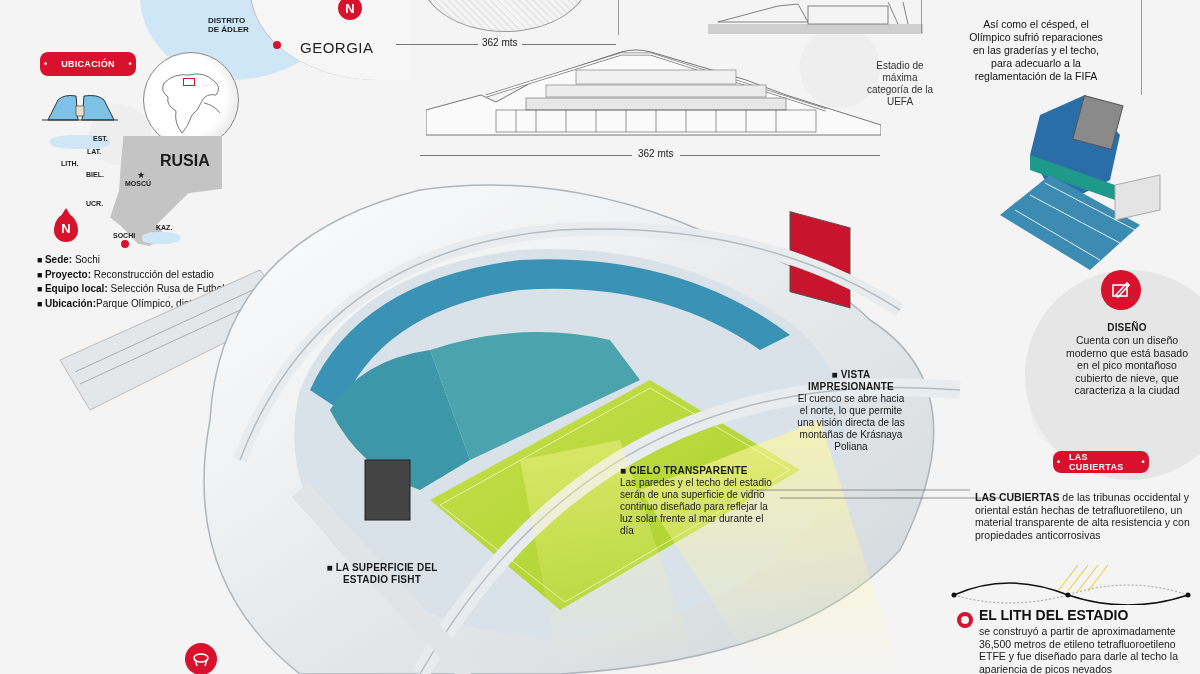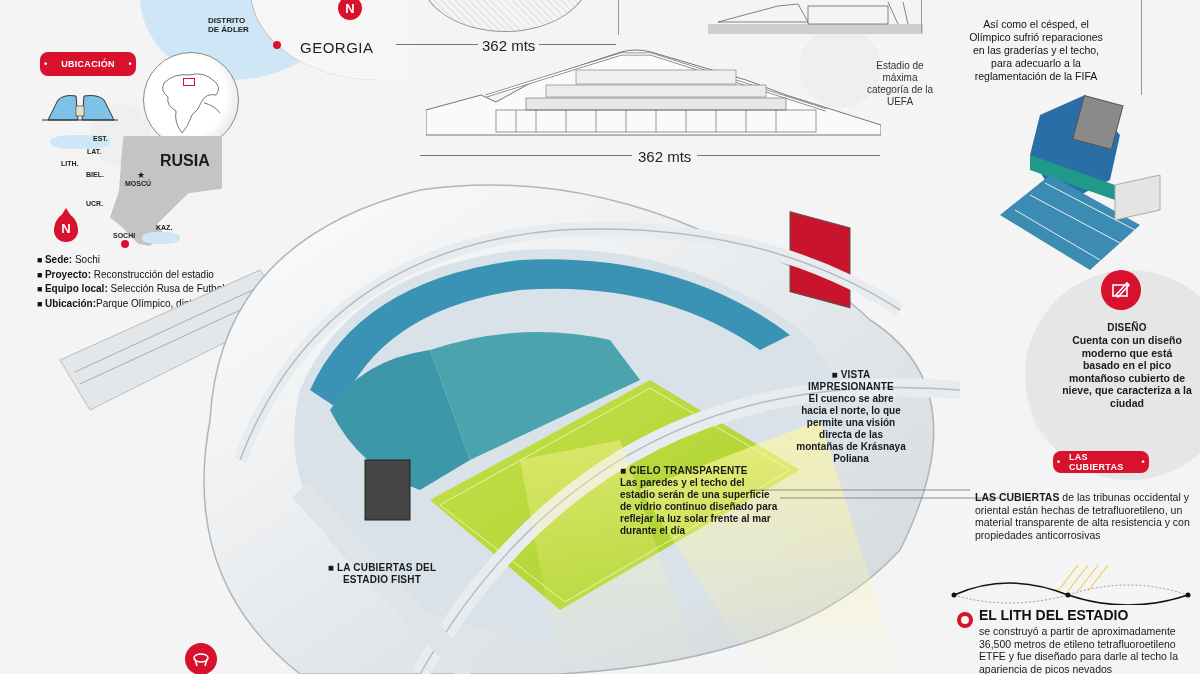--- a/index.html
+++ b/index.html
@@ -76,37 +76,37 @@
     .baltic { left: 50px; top: 135px; width: 60px; height: 14px; background: #cfe6f6; border-radius: 40%; }
     .caspian { left: 142px; top: 232px; width: 38px; height: 12px; background: #cfe6f6; border-radius: 40%; }
     .sochi-dot { width: 8px; height: 8px; border-radius: 50%; background: #d8112c; left: 121px; top: 240px; }
     .russia-label { font-weight: 900; font-size: 16px; color: #1a1a1a; }
     .country { font-weight: 700; font-size: 7px; color: #222; }
     .facts { left: 37px; top: 253px; font-size: 10px; line-height: 13.5px; color: #111; }
     .facts .row::before { content: "■ "; font-size: 9px; }
     .facts b { font-weight: 700; }
     
     .dim-line { height: 1px; background: #777; }
-    .dim-label { font-size: 15px; font-weight: 400; color: #222; background: transparent; }
+    .dim-label { font-size: 10px; font-weight: 400; color: #222; background: transparent; }
     .elev {
       left: 426px; top: 40px; width: 455px; height: 100px;
     }
     .roof-dome {
       left: 420px; top: -80px; width: 170px; height: 112px;
       border-radius: 50%; background: repeating-linear-gradient(45deg,#e8e8e8 0 2px,#f5f5f5 2px 5px);
       border: 1px solid #999;
     }
     .side-elev {
       left: 708px; top: 0px; width: 215px; height: 35px;
     }
     .vline { width: 1px; background: #999; }
     .note { font-size: 10px; line-height: 12px; text-align: center; color: #333; }
     .note-bold { font-size: 10.5px; line-height: 13px; text-align: center; color: #111; font-weight: 400; }
     .callout-title { font-weight: 900; font-size: 10px; line-height: 12px; letter-spacing: 0.2px; }
-    .callout-text { font-size: 10px; line-height: 12px; font-weight: bold; }
+    .callout-text { font-size: 10px; line-height: 12px; }
     .callout-title .sq::before { content: "■ "; }
     .design-circle {
       left: 1025px; top: 270px; width: 210px; height: 210px; border-radius: 50%;
       background: #e6e6e6;
     }
     .red-circle {
       width: 32px; height: 32px; border-radius: 50%; background: #d8112c;
       display: flex; align-items: center; justify-content: center;
     }
     .roof-title { font-weight: 900; font-size: 14px; color: #111; }
@@ -275,21 +275,21 @@
   <div class="callout-title">IMPRESIONANTE</div>
   <div class="callout-text">El cuenco se abre hacia el norte, lo que permite una visión directa de las montañas de Krásnaya Poliana</div>
 </div>
 
 <div class="abs" style="left:620px;top:465px;width:160px;">
   <div class="callout-title"><span class="sq"></span><span>CIELO TRANSPARENTE</span></div>
   <div class="callout-text">Las paredes y el techo del estadio serán de una superficie de vidrio continuo diseñado para reflejar la luz solar frente al mar durante el día</div>
 </div>
 
 <div class="abs" style="left:318px;top:562px;width:128px;text-align:center;">
-  <div class="callout-title"><span class="sq"></span><span>LA CUBIERTAS DEL</span></div>
+  <div class="callout-title"><span class="sq"></span><span>LA SUPERFICIE DEL</span></div>
   <div class="callout-title">ESTADIO FISHT</div>
 </div>
 
 <div class="abs red-circle" style="left:185px;top:643px;">
   <svg width="18" height="18" viewBox="0 0 18 18">
       <ellipse cx="9" cy="8" rx="7" ry="4" fill="none" stroke="#fff" stroke-width="1.5"></ellipse>
       <path d="M3 9 L5 16 M15 9 L13 16" stroke="#fff" stroke-width="1.5"></path>
     </svg>
 </div>
 

